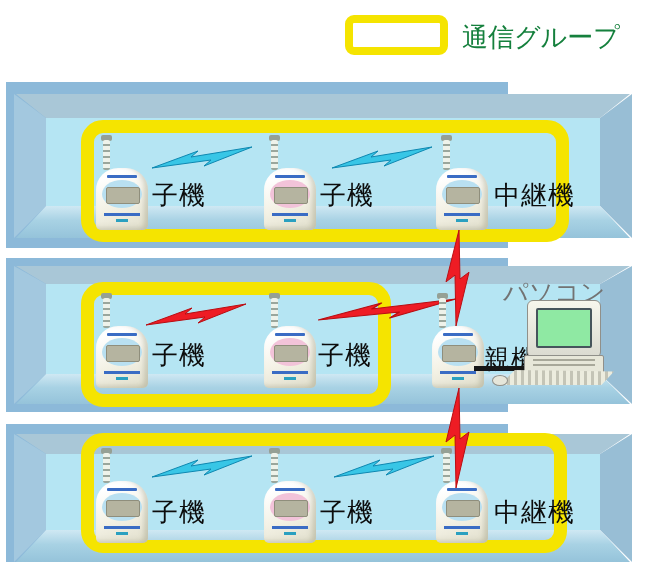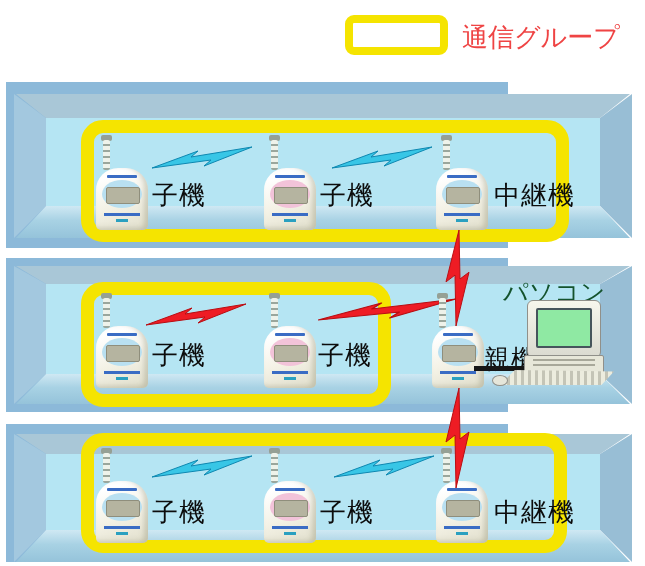--- a/index.html
+++ b/index.html
@@ -1,20 +1,20 @@
 <!DOCTYPE html>
 <html><head>
 <meta charset="utf-8">
 <style>
   html,body{margin:0;padding:0;background:#fff;font-family:"DejaVu Sans",sans-serif}
   #canvas{position:relative;width:645px;height:566px;background:#fff;overflow:hidden}
 
   .legend-box{position:absolute;left:345px;top:15px;width:103px;height:40px;
     border:8px solid #f5e400;border-radius:9px;background:#fff;box-sizing:border-box}
-  .legend-label{position:absolute;left:462px;top:20px;font-size:26px;color:#ef4444;white-space:nowrap}
+  .legend-label{position:absolute;left:462px;top:20px;font-size:26px;color:#15803d;white-space:nowrap}
 
   .floor{position:absolute;left:6px;width:502px;background:#8cb9d9}
   .room{position:absolute;left:0;top:0;display:block}
   .group-box{position:absolute;border:13px solid #f5e400;border-radius:22px;box-sizing:border-box}
 
   .device{position:absolute;width:52px;height:95px}
   .antenna-tip{position:absolute;left:5px;top:0;width:11px;height:6px;background:#95a095;border-radius:2px}
   .antenna{position:absolute;left:7px;top:5px;width:7px;height:30px;border-radius:2px;
     background:repeating-linear-gradient(180deg,#eef2ea 0 4px,#9aa69c 4px 6px)}
   .dev-body{position:absolute;left:0;top:33px;width:52px;height:62px;
@@ -28,21 +28,21 @@
   .lcd{position:absolute;left:4px;top:7px;width:32px;height:15px;background:#b5b4a0;
     border:1px solid #8f8e7c;border-radius:2px}
   .model-line{position:absolute;left:8px;top:45px;width:36px;height:3px;background:#3a6cc4}
   .model-line2{position:absolute;left:20px;top:51px;width:12px;height:3px;background:#2aa0c0}
 
   .dev-label{position:absolute;font-size:26px;color:#0c0c0c;white-space:nowrap;letter-spacing:1px}
   .bolt{position:absolute}
 
   #cable{position:absolute;left:474px;top:366px;width:70px;height:5px;background:#161616}
 
-  .pc-label{position:absolute;left:503px;top:276px;font-size:25px;color:#14532d;white-space:nowrap}
+  .pc-label{position:absolute;left:503px;top:276px;font-size:25px;color:#737373;white-space:nowrap}
   .monitor{position:absolute;left:527px;top:300px;width:72px;height:56px;
     background:linear-gradient(#f6f6ec,#dadad0);border:1px solid #90908a;border-radius:6px}
   .screen{position:absolute;left:8px;top:7px;right:8px;bottom:9px;background:#8fe9a3;
     border:2px solid #46555c;border-radius:2px}
   .pc-case{position:absolute;left:524px;top:355px;width:78px;height:17px;background:#e7e7d9;
     border:1px solid #90908a;border-radius:2px}
   .slot{margin:3px 8px 0;height:2px;background:#a8a89a}
   .keyboard{position:absolute;left:500px;top:370px;width:114px;height:15px;
     background:repeating-linear-gradient(90deg,#c4c4b6 0 3px,#ececde 3px 7px);
     clip-path:polygon(13% 0,100% 10%,89% 100%,0 100%)}

